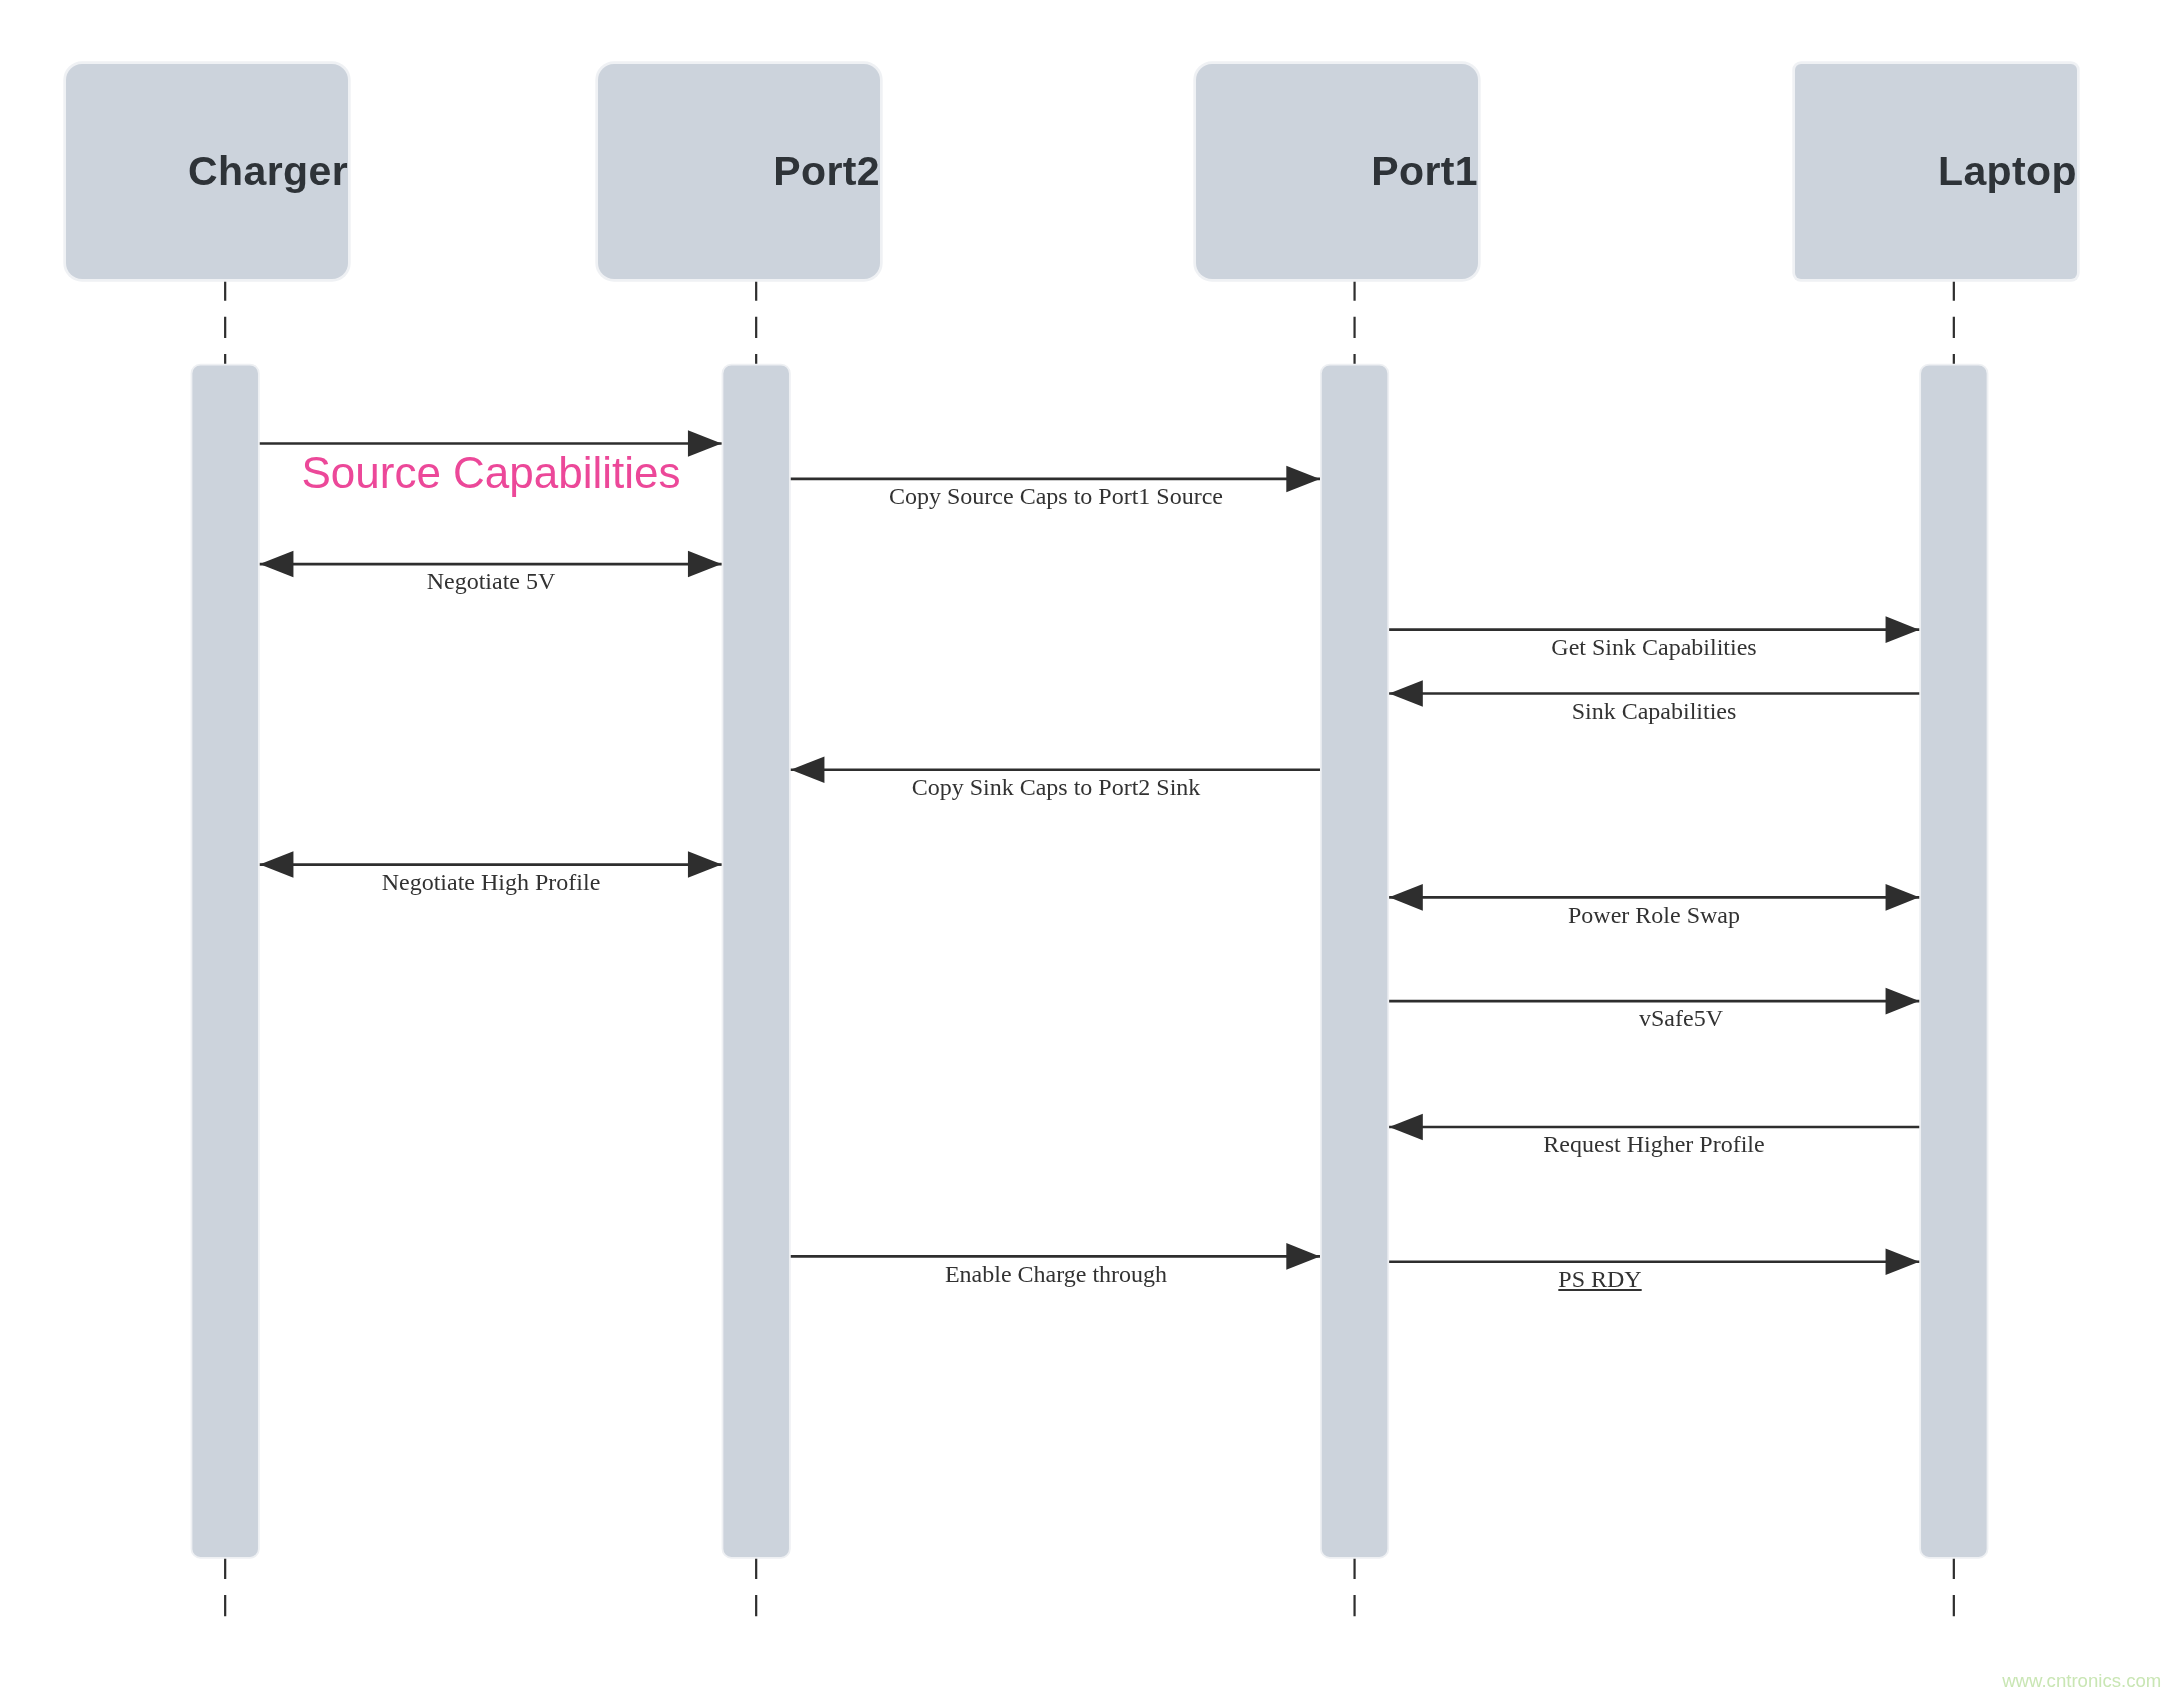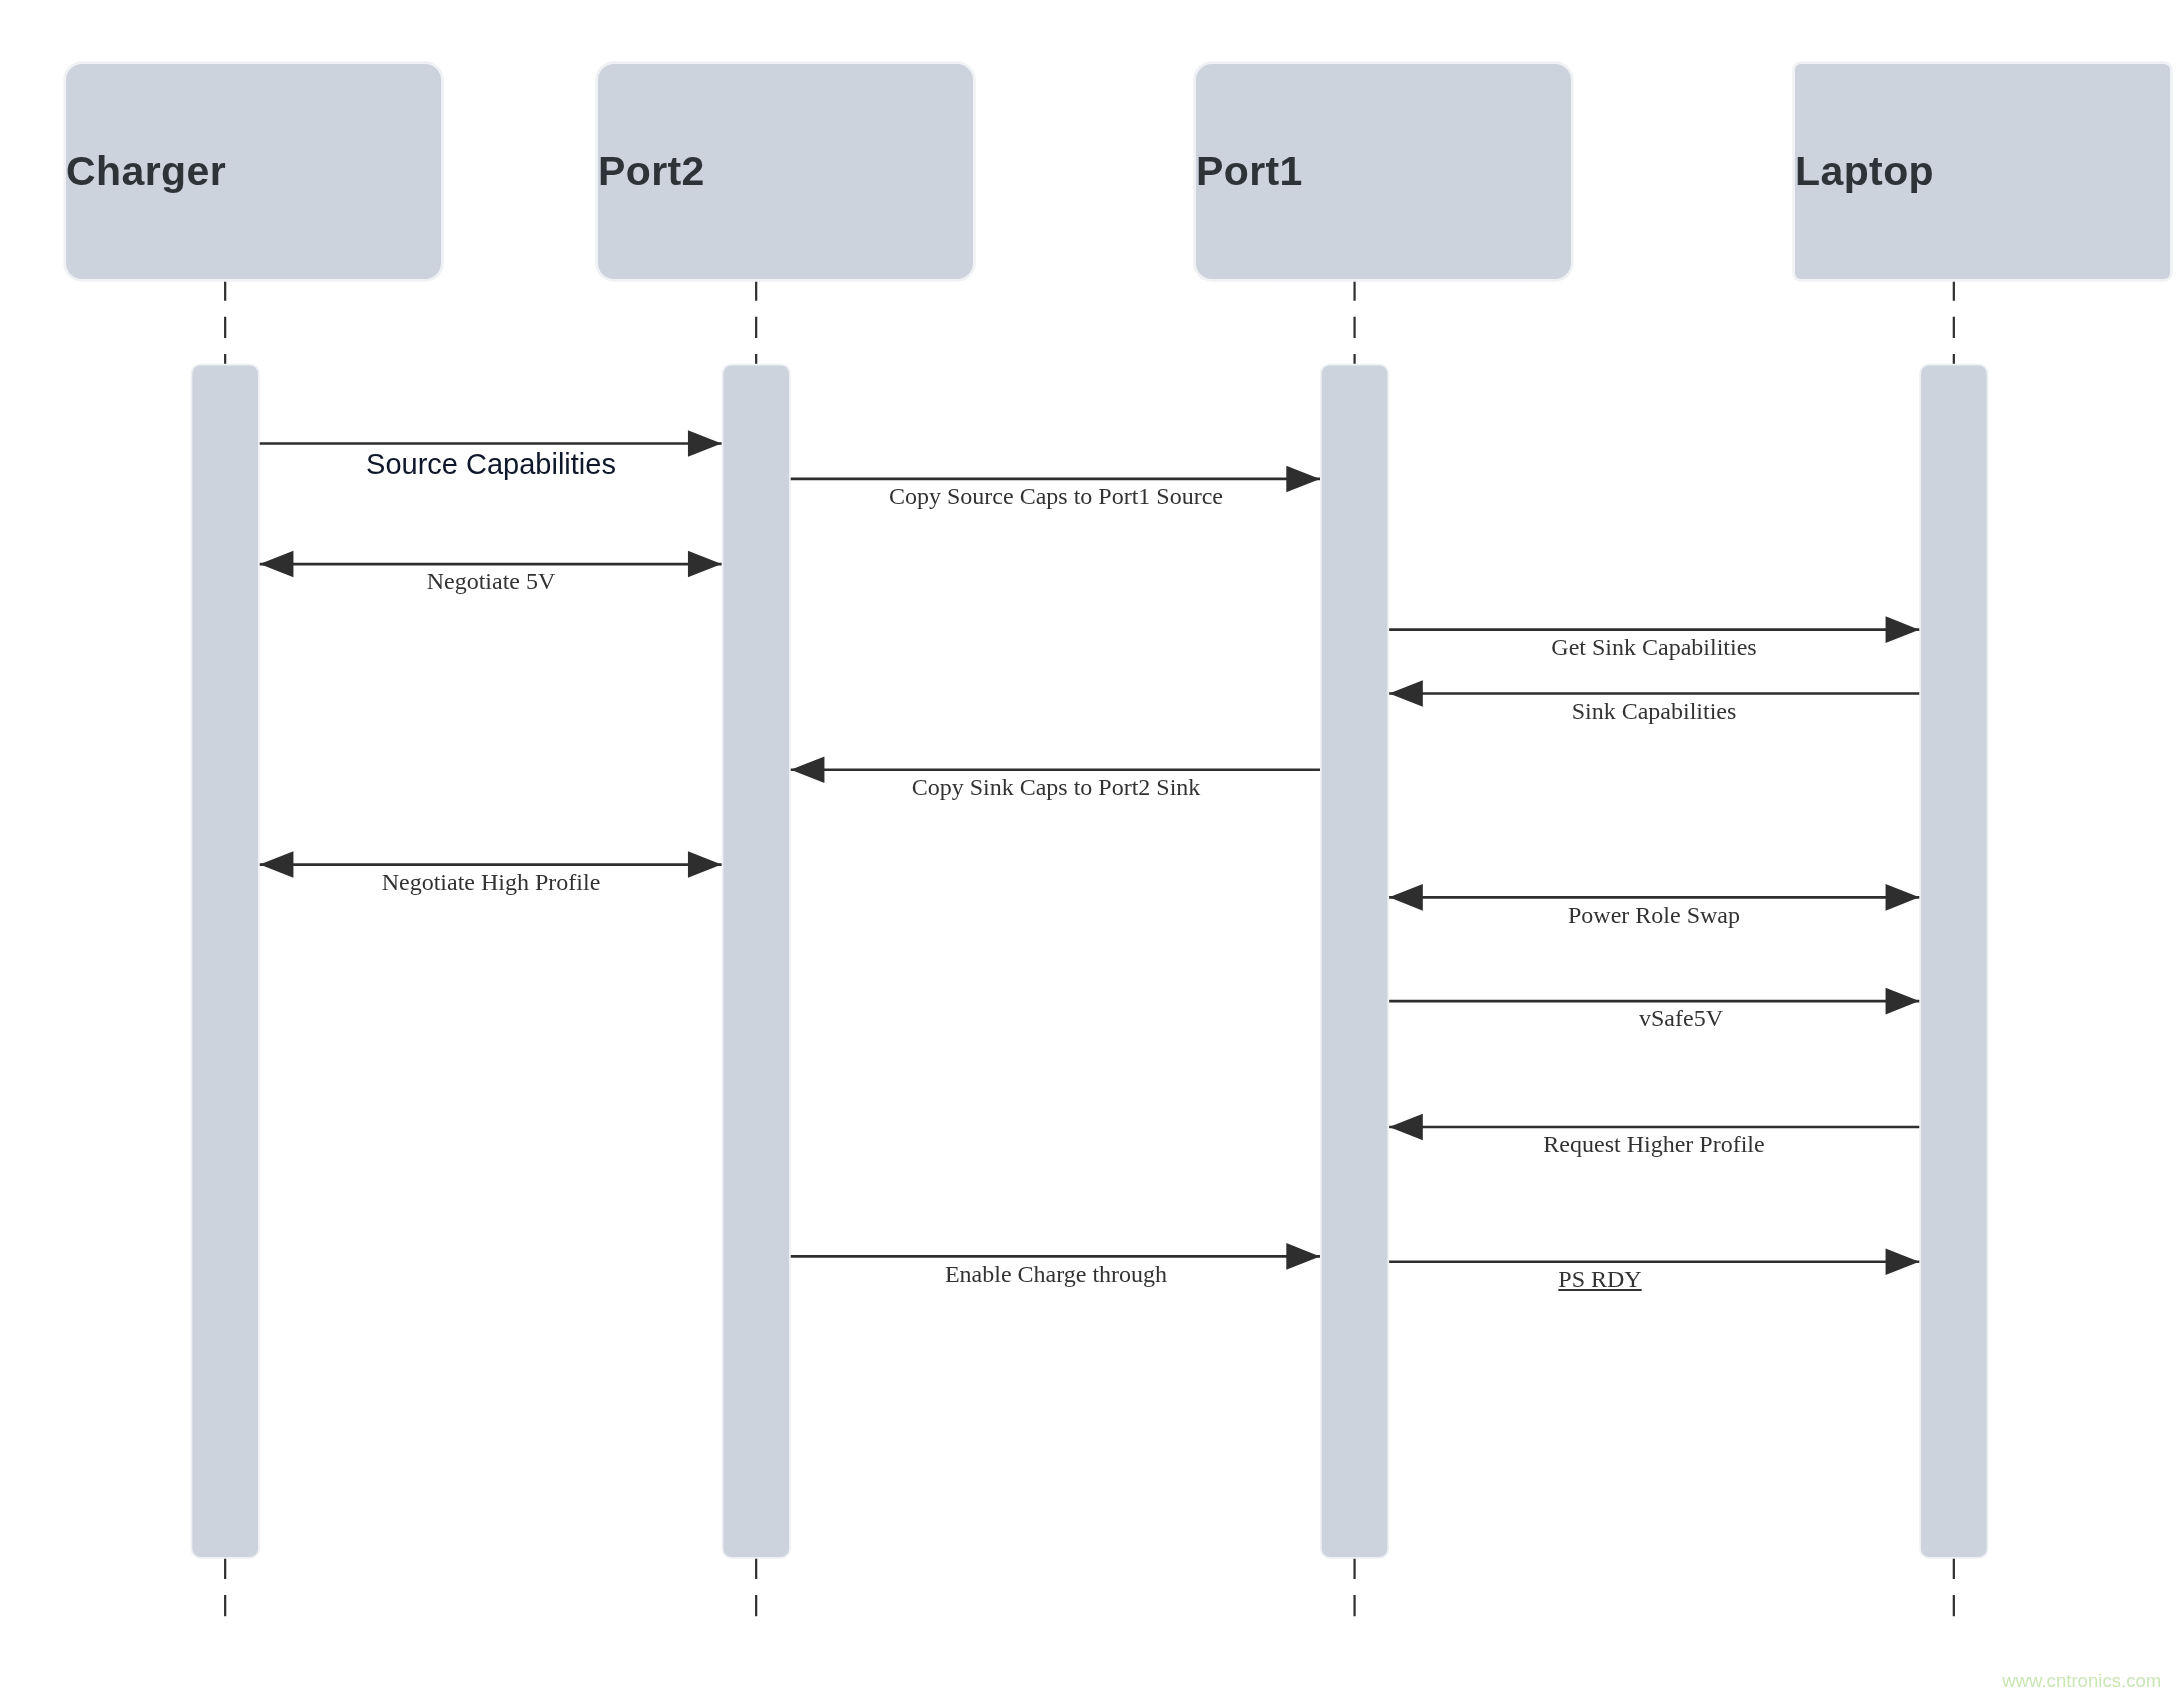--- a/index.html
+++ b/index.html
@@ -2,39 +2,39 @@
 <html style="font-size:14px"><head>
 <meta charset="utf-8">
 <style>
   html,body{margin:0;padding:0;background:#ffffff;}
   .diagram{
     position:relative;width:2179px;height:1699px;background:var(--bg,#ffffff);
     overflow:hidden;font-family:"Liberation Sans",sans-serif;
   }
   .diagram svg{position:absolute;left:0;top:0;}
   .actor-box{
-    position:absolute;top:64px;width:375px;height:215px;
+    position:absolute;top:64px;width:282px;height:215px;
     background:var(--actor-fill);border-radius:16px;
     box-shadow:0 0 0 2.7px #eff1f4;
-    display:flex;align-items:center;justify-content:flex-start;
+    display:flex;align-items:center;justify-content:flex-end;
   }
   .actor-box span{
     font-family:"Liberation Sans",sans-serif;font-weight:bold;
     font-size:41px;color:var(--actor-text);letter-spacing:0.4px;
   }
   .activation-bar{fill:var(--actor-fill);stroke:#eef0f3;stroke-width:2;}
   .lifeline{stroke:var(--ink);stroke-width:2.5;stroke-dasharray:24 18;}
   .msg-line{stroke:var(--ink);stroke-width:3;}
   .arrowhead{fill:var(--ink);stroke:none;}
   .msg-label{
     position:absolute;transform:translateX(-50%);white-space:nowrap;
     font-family:"Liberation Serif",serif;font-size:24px;color:var(--label-text);
   }
   .msg-label.sans{
-    font-family:"Liberation Sans",sans-serif;font-size:29px;color:#0f172a;
+    font-family:"Liberation Sans",sans-serif;font-size:44px;color:#ec4899;
   }
   .watermark{
     position:absolute;right:17.7px;top:1670px;
     font-family:"Liberation Sans",sans-serif;font-size:18.6px;
     color:var(--watermark);
   }
 </style>
 </head>
 <body>
 

